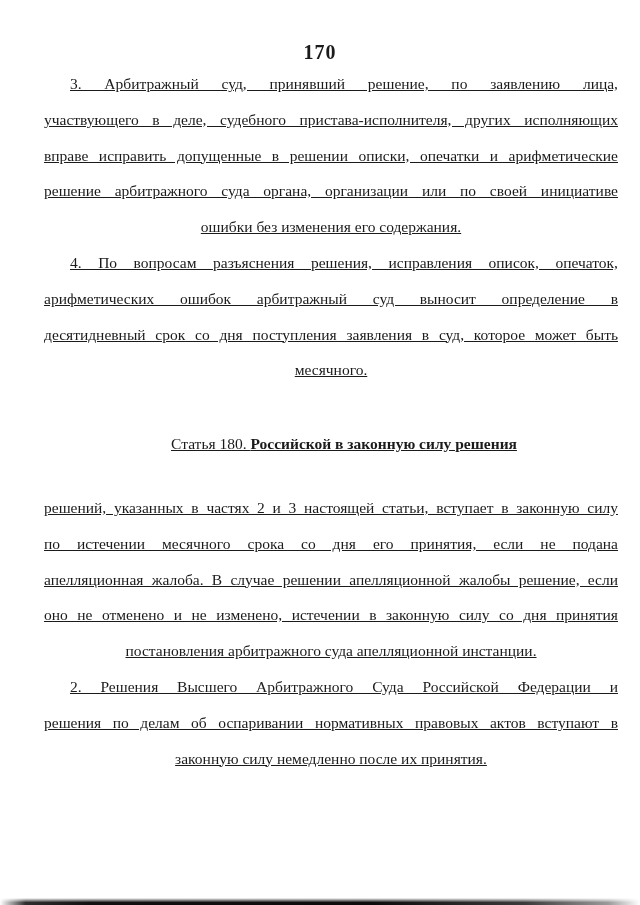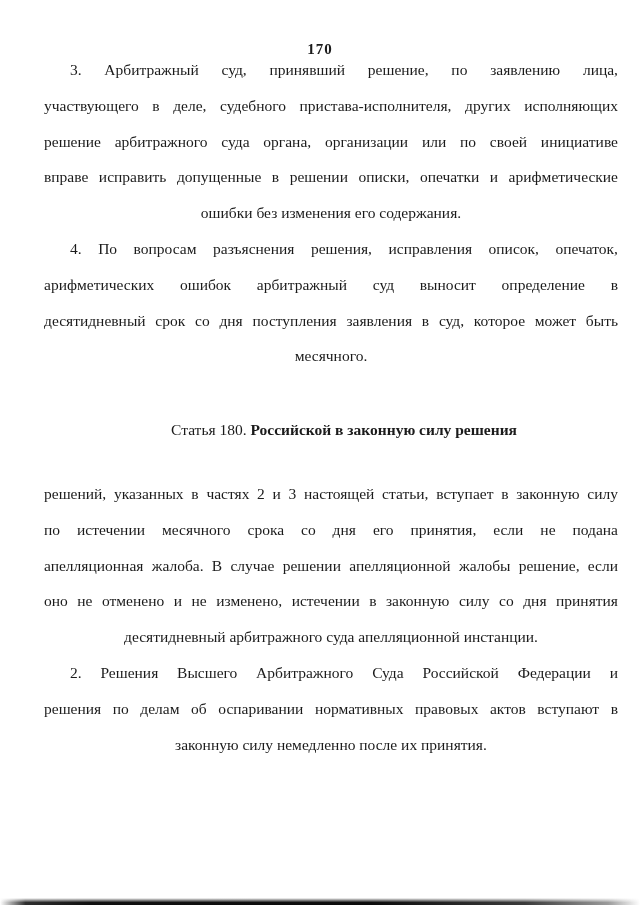--- a/index.html
+++ b/index.html
@@ -8,26 +8,26 @@
     background:#ffffff;
     position:relative;
     overflow:hidden;
     font-family:"Liberation Serif","DejaVu Serif",serif;
     color:#1b1b1b;
   }
   .page{position:absolute;inset:0;background:#ffffff;}
   .page-number{
     position:absolute;top:41px;left:0;right:0;
     text-align:center;
-    font-size:15px;font-weight:600;letter-spacing:1px;
+    font-size:20px;font-weight:600;letter-spacing:1px;
     padding-left:0;
   }
   .text-column{
-    position:absolute;left:44px;top:52px;width:574px;
-    font-size:15.5px;line-height:35.8px;
+    position:absolute;left:44px;top:66px;width:574px;
+    font-size:15.5px;line-height:35.8px;text-decoration:underline;
   }
   p.para{margin:0;padding:0;}
   p.head{margin:38px 0 28px 0;padding:0;}
   .ln{display:block;}
   .j{text-align:justify;text-align-last:justify;}
   .last{text-align:center;}
   .ind{text-indent:26px;}
   .bold{font-weight:700;}
   .scan-shadow{
     position:absolute;left:0;right:0;bottom:0;height:7px;
@@ -43,42 +43,42 @@
 
 <div class="page">
 
   <div class="page-number">170</div>
 
   <div class="text-column">
 
     <p class="para">
       <span class="ln j ind">3. Арбитражный суд,  принявший решение, по заявлению лица,</span>
       <span class="ln j">участвующего в деле, судебного пристава-исполнителя, других исполняющих</span>
+      <span class="ln j">вправе исправить допущенные в решении описки, опечатки и арифметические</span>
       <span class="ln j">решение арбитражного суда органа, организации или по своей инициативе</span>
-      <span class="ln j">вправе исправить допущенные в решении описки, опечатки и арифметические</span>
       <span class="ln last">ошибки без изменения его содержания.</span>
     </p>
 
     <p class="para">
       <span class="ln j ind">4. По вопросам разъяснения решения, исправления описок, опечаток,</span>
       <span class="ln j">арифметических ошибок арбитражный суд выносит определение в</span>
       <span class="ln j">десятидневный срок со дня поступления заявления в суд, которое может быть</span>
       <span class="ln last">месячного.</span>
     </p>
 
     <p class="head">
       <span class="ln last ind"><span>Статья 180. </span><span class="bold">Российской в законную силу решения</span></span>
     </p>
 
     <p class="para">
       <span class="ln j">решений, указанных в частях 2 и 3 настоящей статьи, вступает в законную силу</span>
       <span class="ln j">по истечении месячного срока со дня его принятия, если не подана</span>
       <span class="ln j">апелляционная жалоба. В случае решении апелляционной жалобы решение, если</span>
       <span class="ln j">оно не отменено и не изменено, истечении в законную силу со дня  принятия</span>
-      <span class="ln last">десятидневный арбитражного суда апелляционной инстанции.</span>
+      <span class="ln last">постановления арбитражного суда апелляционной инстанции.</span>
     </p>
 
     <p class="para">
       <span class="ln j ind">2. Решения Высшего Арбитражного Суда Российской Федерации и</span>
       <span class="ln j">решения по делам об оспаривании нормативных правовых актов вступают в</span>
       <span class="ln last">законную силу  немедленно после их принятия.</span>
     </p>
 
   </div>
 

